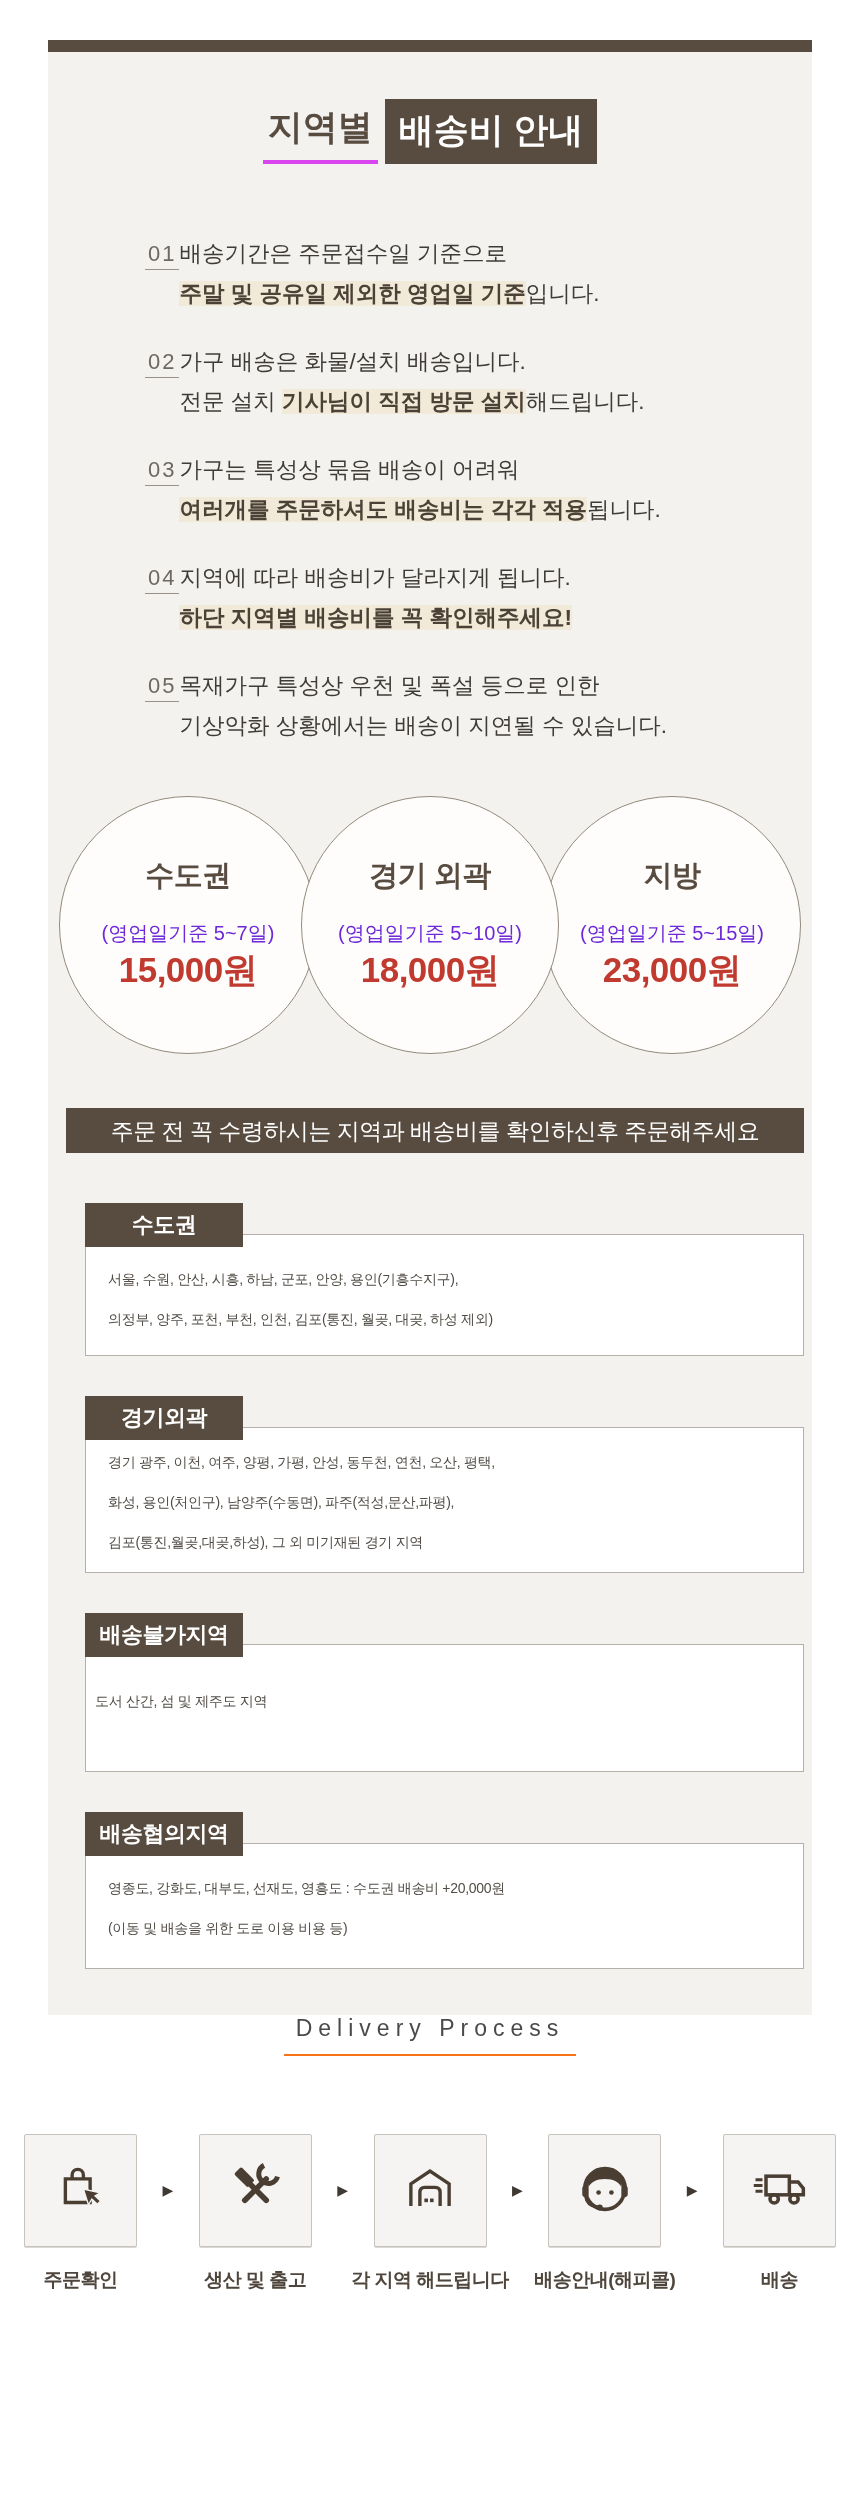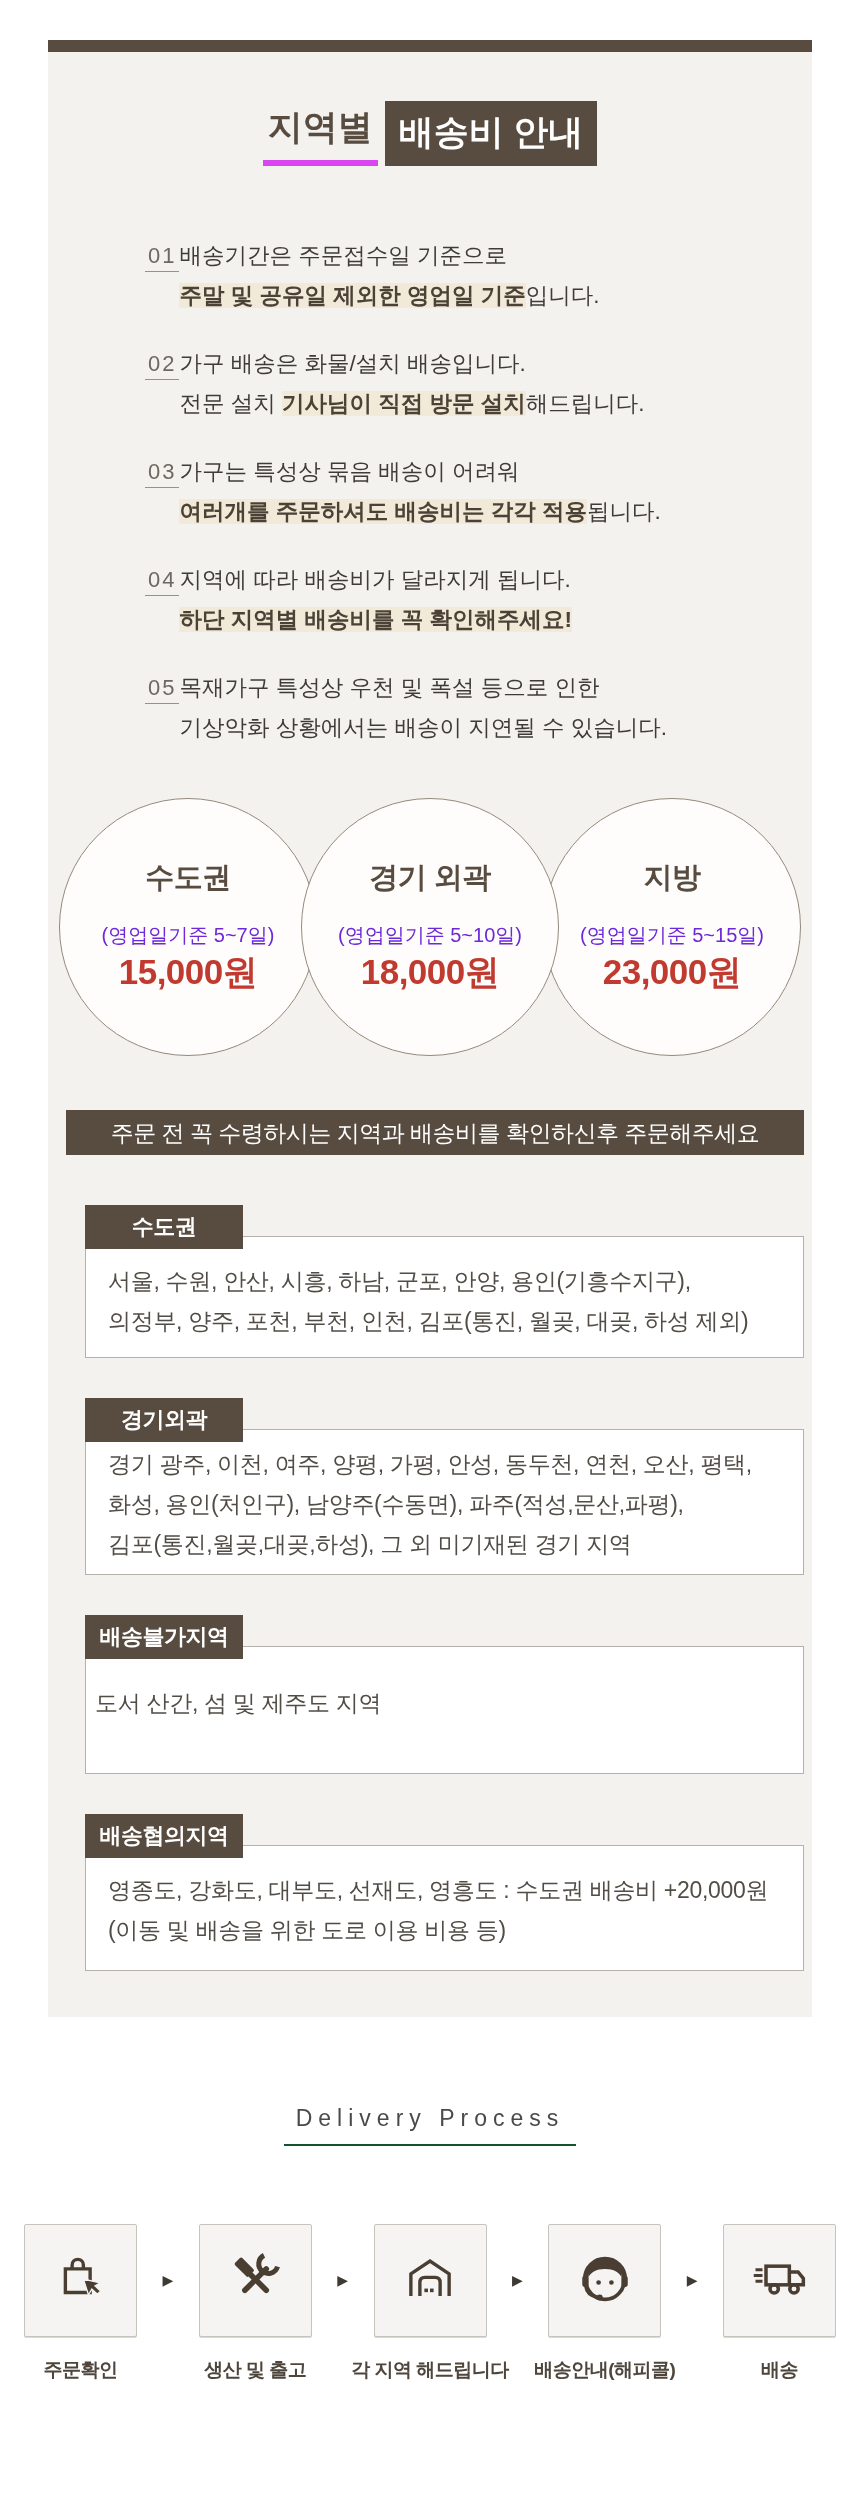--- a/index.html
+++ b/index.html
@@ -4,21 +4,21 @@
 <style>
   html,body{margin:0;padding:0;background:#fff;}
   body{font-family:"Liberation Sans","DejaVu Sans",sans-serif;}
   .page{width:860px;height:2501px;overflow:hidden;background:#ffffff;position:relative;}
   .col{margin-left:48px;width:764px;}
   .topbar{height:12px;background:#584b3f;margin-top:40px;}
   .gray{background:#f3f2ef;padding-bottom:46px;}
 
   
   .title-row{text-align:center;padding-top:46px;}
-  .title-prefix{display:inline-block;font-size:35px;font-weight:700;color:#584b3f;border-bottom:6px solid #d946ef;padding:6px 5px 9px;vertical-align:bottom;}
+  .title-prefix{display:inline-block;font-size:35px;font-weight:700;color:#584b3f;border-bottom:4px solid #d946ef;padding:6px 5px 9px;vertical-align:bottom;}
   .title-box{display:inline-block;font-size:35px;font-weight:700;color:#ffffff;background:#584b3f;padding:8px 14px 10px;margin-left:7px;vertical-align:bottom;}
 
   
   .notices{margin:70px 0 0 97px;}
   .notice{display:flex;margin-bottom:28px;}
   .notice-num{font-size:22px;color:#6e6861;border-bottom:1px solid #97918a;align-self:flex-start;padding:0 3px 2px;letter-spacing:2px;margin-top:7px;}
   .notice-lines{font-size:22.5px;line-height:40px;color:#3f3b37;}
   .seg-b{font-weight:700;color:#4c4136;background:#f2ead8;}
 
   
@@ -29,28 +29,28 @@
   .circle-basis{font-size:20px;color:#6d28d9;margin-top:24px;}
   .circle-price{font-size:35px;font-weight:800;color:#c13a30;letter-spacing:-0.5px;}
 
   
   .banner{margin:54px 8px 0 18px;background:#584b3f;color:#ffffff;text-align:center;font-size:23px;height:45px;line-height:46px;letter-spacing:-0.5px;}
 
   
   .rbox{margin:40px 8px 0 37px;}
   .rbox.first{margin-top:50px;}
   .rtab{position:relative;z-index:2;width:158px;height:44px;line-height:44px;text-align:center;background:#584b3f;color:#fff;font-size:22px;font-weight:700;letter-spacing:-0.5px;}
-  .rbody{margin-top:-13px;background:#ffffff;border:1px solid #b5b1aa;padding:24px 18px 16px 22px;font-size:23px;line-height:40px;color:#514c46;letter-spacing:-0.3px;}
+  .rbody{margin-top:-13px;background:#ffffff;border:1px solid #b5b1aa;padding:24px 18px 16px 22px;font-size:14px;line-height:40px;color:#514c46;letter-spacing:-0.3px;}
   .rbox.b2 .rbody{padding:14px 18px 10px 22px;}
   .rbox.single .rbody{padding:36px 18px 50px 9px;}
   .rbox.b4 .rbody{padding:24px 18px 20px 22px;}
 
   
   .process{text-align:center;}
-  .process-title{display:inline-block;margin-top:88px;font-size:23px;letter-spacing:6px;color:#4a4a4a;border-bottom:2px solid #14532d;padding:0 12px 12px;}
+  .process-title{display:inline-block;font-size:23px;letter-spacing:6px;color:#4a4a4a;border-bottom:2px solid #f97316;padding:0 12px 12px;}
   .steps{display:flex;justify-content:center;align-items:flex-start;margin-top:78px;}
   .step{width:134px;display:flex;flex-direction:column;align-items:center;}
   .step-box{width:111px;height:111px;background:#f5f4f2;border:1px solid #c7c3bd;border-radius:2px;display:flex;align-items:center;justify-content:center;box-shadow:0 1px 0 #dcd9d4;}
   .step-label{margin-top:20px;font-size:19px;font-weight:700;color:#4e453c;white-space:nowrap;letter-spacing:-0.5px;}
   .arrow{margin:49px 15px 0 15px;color:#3e3933;font-size:14px;line-height:14px;}
 </style>
 </head>
 <body>
 
 <div class="page">

